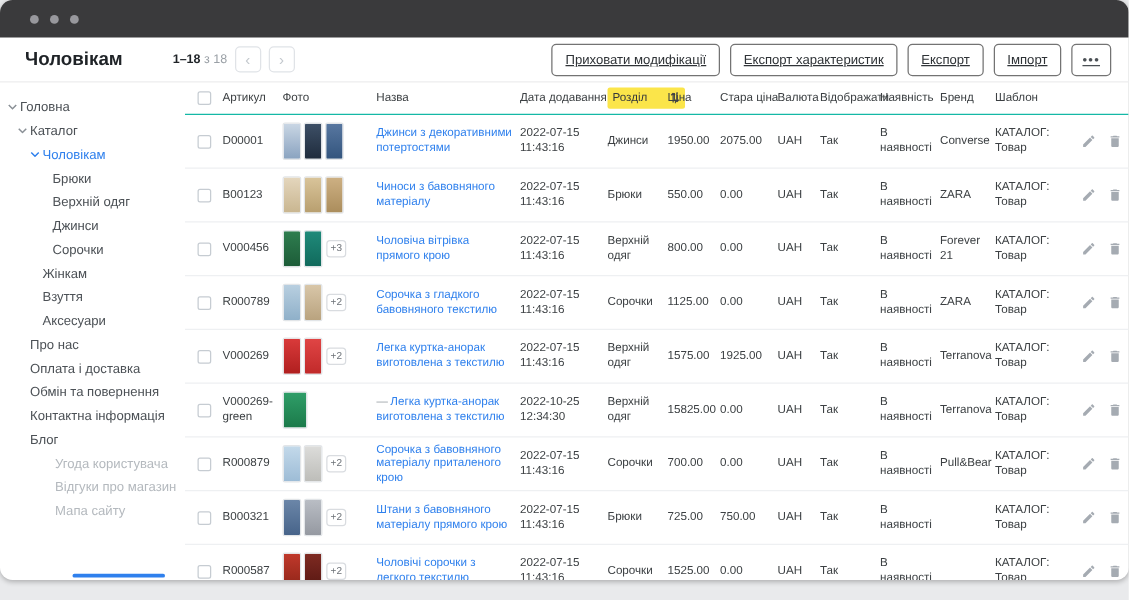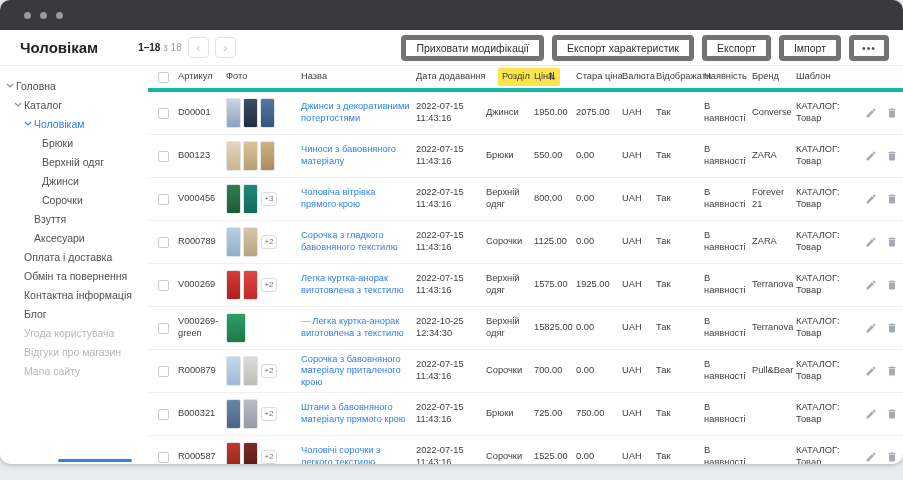--- a/index.html
+++ b/index.html
@@ -15,54 +15,54 @@
 
   
   .toolbar { height:36px; display:flex; align-items:center; padding:0 14px 0 20px; border-bottom:1px solid #ededee; }
   .page-title { font-size:15px; font-weight:bold; color:#1f2327; }
   .pg-group { display:flex; align-items:center; margin-left:16px; gap:6px; }
   .pg-text { font-size:10px; color:#1f2327; font-weight:bold; white-space:nowrap;margin-left:24px; }
   .pg-text .of { color:#9aa0a6; font-weight:normal; }
   .pg-btn { width:21px; height:21px; border:1px solid #e0e3e7; border-radius:4px; background:#fff; color:#c3c8cd; font-size:12px; line-height:1; display:flex; align-items:center; justify-content:center; cursor:pointer; }
   .spacer { flex:1; }
   .tb-btns { display:flex; align-items:center; gap:8px; }
-  .btn { height:26px; padding:0 10px; border:5px solid #737373; border-radius:4px; background:#fff; font-size:10.5px; color:#2f3337; display:flex; align-items:center; white-space:nowrap; cursor:pointer; font-family:inherit; }
+  .btn { height:26px; padding:0 10px; border:1px solid #737373; border-radius:4px; background:#fff; font-size:10.5px; color:#2f3337; display:flex; align-items:center; white-space:nowrap; cursor:pointer; font-family:inherit;text-decoration:underline; }
   .btn.primary { background:var(--accent); border-color:var(--accent); color:#fff; }
   .btn.more { padding:0 8px; letter-spacing:1px; color:#4b5055; }
 
   
   .body-area { display:flex; height:413px; }
 
   
   .sidebar { width:148px; padding-top:10px; overflow:hidden; flex:none; }
   .sb-item { height:19px; display:flex; align-items:center; font-size:10.5px; color:#4c5156; cursor:pointer; white-space:nowrap; }
   .sb-item .chev { width:10px; flex:none; display:flex; align-items:center; color:#8a9096; }
   .sb-item.active { color:var(--accent); }
   .sb-item.active .chev { color:var(--accent); }
-  .sb-item.muted { color:#b4b9be; }
+  .sb-item.muted { color:#b4b9be;margin-left:20px; }
   .lvl0 { padding-left:6px; } .lvl1 { padding-left:14px; } .lvl2 { padding-left:24px; } .lvl3 { padding-left:32px; }
 
   
   .table { flex:1; overflow:hidden; }
   .grid-row { display:grid; grid-template-columns:30px 48px 75px 115px 70px 48px 42px 46px 34px 48px 48px 44px 67px 1fr; }
-  .thead { height:26px; align-items:center; color:#9aa0a6; font-size:8.8px; border-bottom:4px solid #14b8a6; white-space:nowrap; }
+  .thead { height:26px; align-items:center; color:#9aa0a6; font-size:8.8px; border-bottom:1px solid #14b8a6; white-space:nowrap; }
   .thead .cell { overflow:visible; }
   .trow { height:43px; align-items:center; border-bottom:1px solid #eef0f2; }
   .cell { padding-right:6px; font-size:9.3px; color:#3c4043; line-height:1.25; overflow:hidden; }
   .c-check { display:flex; justify-content:center; padding-right:0; overflow:visible; }
   .checkbox { width:11px; height:11px; border:1px solid #c6ccd2; border-radius:2px; background:#fff; cursor:pointer; flex:none; }
   .c-sku { overflow-wrap:anywhere; }
   .c-photos { display:flex; align-items:center; gap:2px; overflow:visible; }
   .thumb { width:15px; height:30px; border-radius:2px; border:1px solid #e2e5e8; flex:none; }
   .thumb:only-child { width:20px; }
   .badge { min-width:16px; height:14px; padding:0 2px; border:1px solid #d9dce0; border-radius:3px; background:#fff; font-size:8px; color:#6b7076; display:flex; align-items:center; justify-content:center; margin-left:1px; }
   .name-link { color:var(--accent); text-decoration:none; cursor:pointer; }
   .name-prefix { color:#9aa0a6; margin-right:2px; }
   .name-prefix:empty { display:none; }
-  .hl { background:var(--yellow); color:#35383b; padding:3px 4px; border-radius:2px; display:inline-flex; align-items:flex-start; gap:18px; cursor:pointer;margin-left:12px; }
+  .hl { background:var(--yellow); color:#35383b; padding:3px 4px; border-radius:2px; display:inline-flex; align-items:flex-start; gap:18px; cursor:pointer; }
   .c-actions { display:flex; align-items:center; gap:9px; justify-content:flex-start; padding-left:2px; overflow:visible; }
   .icon-btn { width:12px; height:12px; color:#a5abb2; cursor:pointer; display:flex; }
   .icon-btn svg { width:12px; height:12px; fill:currentColor; }
   .sort-ic { display:flex; }
 
   .hscroll-thumb { position:absolute; left:58px; bottom:2px; width:74px; height:3px; border-radius:2px; background:var(--accent); }
 </style>
 </head>
 <body>
 
@@ -128,25 +128,33 @@
         <div class="sb-item lvl3">
           <span class="chev"></span>
           <span>Джинси</span>
         </div>
         <div class="sb-item lvl3">
           <span class="chev"></span>
           <span>Сорочки</span>
         </div>
         <div class="sb-item lvl2">
           <span class="chev"></span>
+          <span>Жінкам</span>
+        </div>
+        <div class="sb-item lvl2">
+          <span class="chev"></span>
           <span>Взуття</span>
         </div>
         <div class="sb-item lvl2">
           <span class="chev"></span>
           <span>Аксесуари</span>
+        </div>
+        <div class="sb-item lvl1">
+          <span class="chev"></span>
+          <span>Про нас</span>
         </div>
         <div class="sb-item lvl1">
           <span class="chev"></span>
           <span>Оплата і доставка</span>
         </div>
         <div class="sb-item lvl1">
           <span class="chev"></span>
           <span>Обмін та повернення</span>
         </div>
         <div class="sb-item lvl1">

